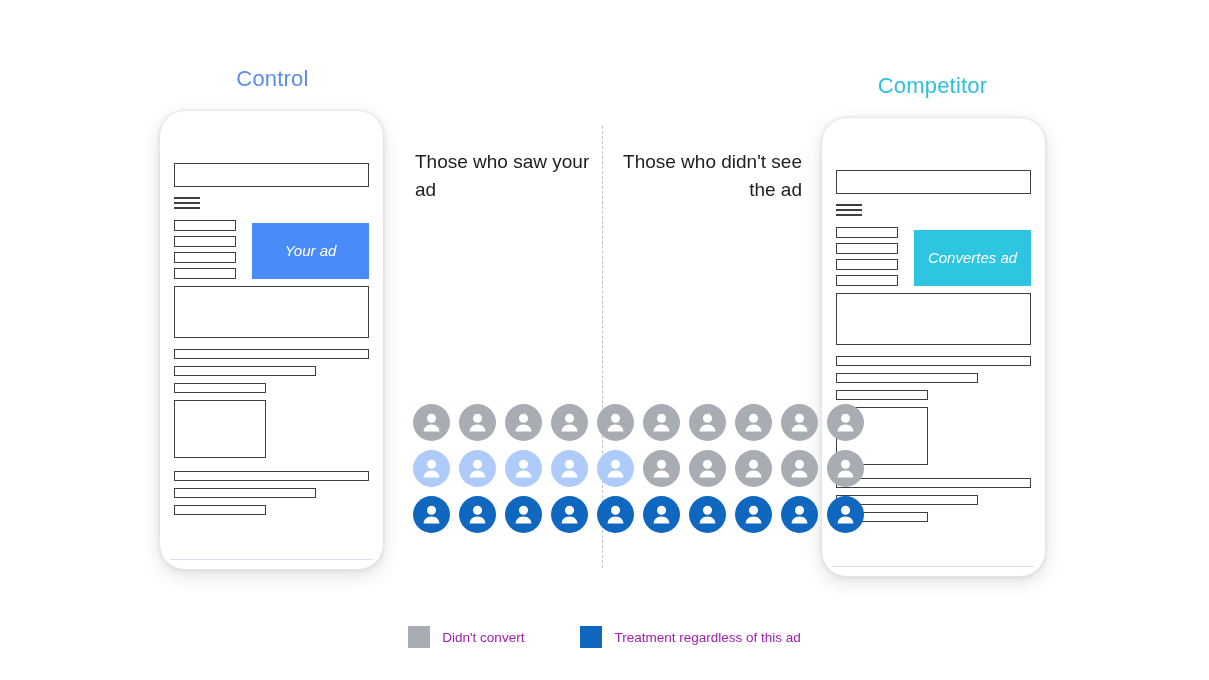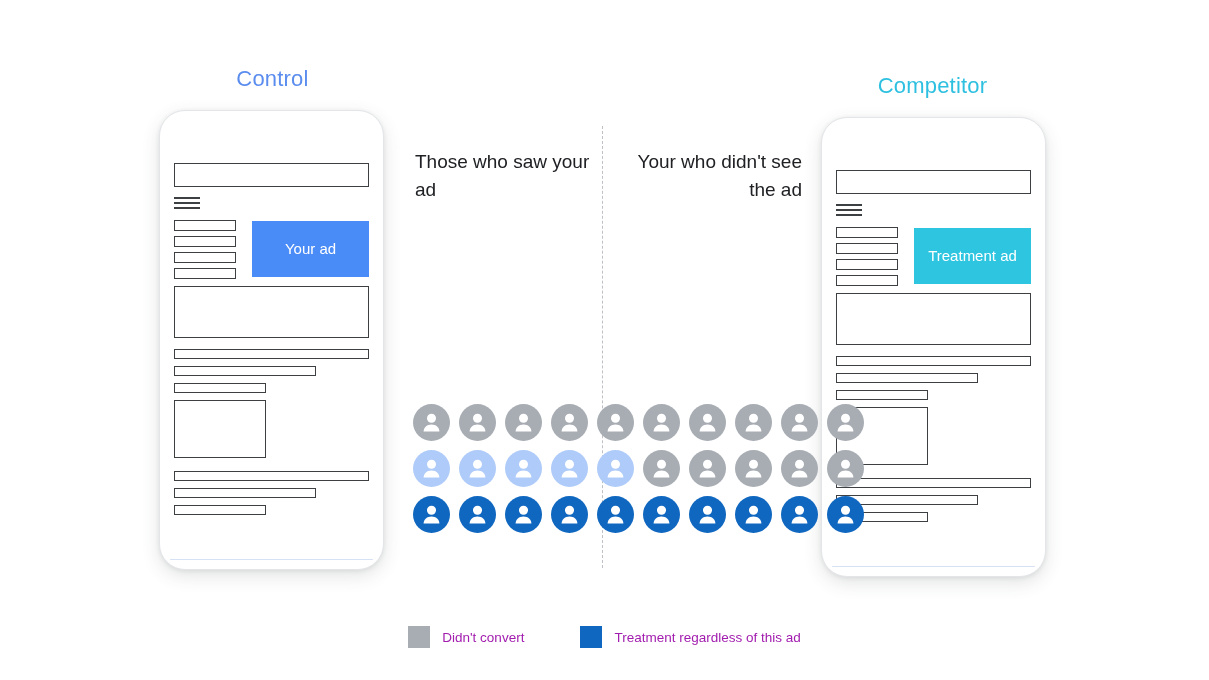--- a/index.html
+++ b/index.html
@@ -91,23 +91,24 @@
   .hamburger i {
     display: block;
     height: 1.6px;
     background: #3c4043;
     margin-bottom: 3.6px;
   }
   .hamburger i:last-child { margin-bottom: 0; }
 
   .ad-row {
     display: flex;
-    align-items: center;
+    align-items: flex-end;
     gap: 16px;
     margin-bottom: 7px;
+    font-style: italic;
   }
   .ad-left {
     width: 62px;
     flex: 0 0 62px;
     padding-top: 1px;
   }
   .ad-left .wf {
     height: 11px;
     width: 100%;
     margin-bottom: 5px;
@@ -272,40 +273,40 @@
         <i></i>
       </div>
 
       <div class="ad-row">
         <div class="ad-left">
           <div class="wf"></div>
           <div class="wf"></div>
           <div class="wf"></div>
           <div class="wf"></div>
         </div>
-        <div class="ad-box competitor">Treatment ad</div>
+        <div class="ad-box competitor">Convertes ad</div>
       </div>
 
       <div class="wf wf-hero"></div>
 
       <div class="wf wf-line w100"></div>
       <div class="wf wf-line w73"></div>
       <div class="wf wf-line w47"></div>
 
       <div class="wf wf-thumb"></div>
 
       <div class="wf wf-line w100"></div>
       <div class="wf wf-line w73"></div>
       <div class="wf wf-line w47"></div>
     </div>
   </div>
 
   <div class="caption" id="caption-saw">Those who saw your ad</div>
 
-  <div class="caption" id="caption-notsaw">Your who didn't see the ad</div>
+  <div class="caption" id="caption-notsaw">Those who didn't see the ad</div>
 
   <div id="divider"></div>
 
   <div id="people">
       <div class="people-row">
         <div class="person">
           <svg width="37" height="37" viewBox="0 0 37 37">
             <circle cx="18.5" cy="18.5" r="18.5" fill="#a8adb4"></circle>
             <circle cx="18.5" cy="14.2" r="4.5" fill="#ffffff"></circle>
             <path d="M10.6 27.6c0-4.4 3.5-7.2 7.9-7.2s7.9 2.8 7.9 7.2z" fill="#ffffff"></path>

